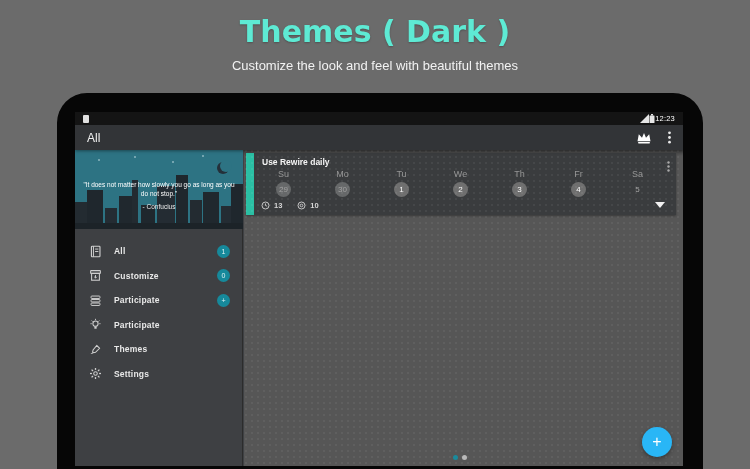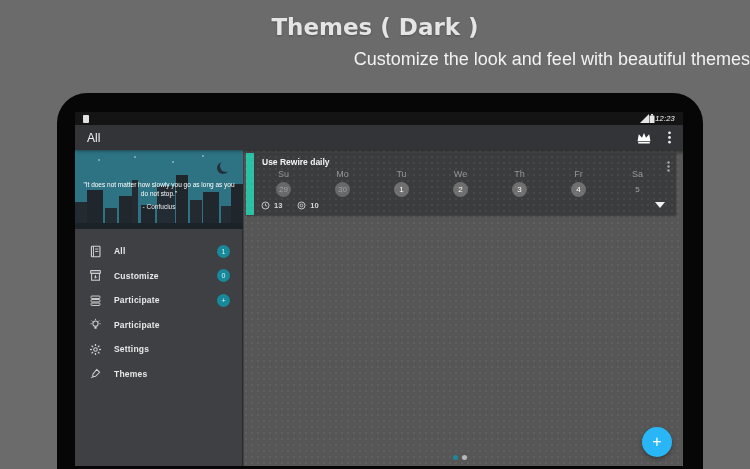--- a/index.html
+++ b/index.html
@@ -1,35 +1,35 @@
 <!DOCTYPE html>
 <html><head>
 <meta charset="utf-8">
 <style>
   * { margin:0; padding:0; box-sizing:border-box; }
   html,body { width:750px; height:469px; overflow:hidden; }
   body { background:#6b6b6b; font-family:"Liberation Sans", sans-serif; position:relative; }
 
   
   .promo-header { position:absolute; top:14px; left:0; width:750px; text-align:center; }
-  .promo-title { font-family:"DejaVu Sans", sans-serif; font-size:23px; font-weight:bold; color:#e5e5e5; text-shadow:0 1px 2px rgba(0,0,0,.25); }
-  .promo-subtitle { margin-top:9px; font-size:18px; color:#f2f2f2;text-align:right; }
+  .promo-title { font-family:"DejaVu Sans", sans-serif; font-size:30px; font-weight:bold; color:#5eead4; text-shadow:0 1px 2px rgba(0,0,0,.25); }
+  .promo-subtitle { margin-top:9px; font-size:13px; color:#f2f2f2; }
 
   
   .tablet { position:absolute; left:57px; top:93px; width:646px; height:376px;
             background:#060606; border-radius:30px 30px 0 0; }
   .screen { position:absolute; left:18px; top:19px; width:608px; height:354px; background:#3f4144; overflow:hidden; }
   .screen::after { content:""; position:absolute; inset:0; pointer-events:none;
             background-image:radial-gradient(rgba(255,255,255,.055) 1px, transparent 1.2px);
             background-size:6px 6px; }
 
   
   .statusbar { position:absolute; left:0; top:0; width:608px; height:13px; background:#141414;
                display:flex; align-items:center; justify-content:space-between; padding:0 8px; z-index:5; }
-  .sb-group { display:flex; align-items:center; gap:0;font-style:italic; }
+  .sb-group { display:flex; align-items:center; gap:0; }
   .notif-icon { width:6px; height:8px; background:#e0e0e0; border-radius:1px; display:inline-block; }
   .sb-time { font-size:7.5px; color:#fff; letter-spacing:.2px; }
 
   
   .appbar { position:absolute; left:0; top:13px; width:608px; height:25px; background:#323437;
             display:flex; align-items:center; padding:0 12px; z-index:4;
             box-shadow:0 1px 3px rgba(0,0,0,.4); }
   .appbar-title { font-size:12px; color:#f0f0f0; }
   .appbar-actions { margin-left:auto; display:flex; align-items:center; gap:16px; }
   .icon-btn { display:flex; align-items:center; justify-content:center; cursor:pointer; }
@@ -212,46 +212,46 @@
                 <line x1="1.8" y1="7" x2="3.4" y2="7" stroke="#cfcfcf" stroke-width="1.1"></line>
                 <line x1="12.6" y1="7" x2="14.2" y2="7" stroke="#cfcfcf" stroke-width="1.1"></line>
               </svg>
           </span>
           <span class="d-label">Participate</span>
         </div>
 
         <div class="d-item">
           <span class="d-icon">
             <svg width="13" height="13" viewBox="0 0 16 16">
+                <path d="M9.5 3 L13 6.5 L8 11.5 L5.5 12 L4.5 11 L5 8.5 Z" fill="none" stroke="#cfcfcf" stroke-width="1.3"></path>
+                <path d="M4.5 11 C3.5 12.5 2.8 12.8 1.5 13.5 C3.2 13.8 4.6 13.5 5.5 12" fill="#cfcfcf"></path>
+              </svg>
+          </span>
+          <span class="d-label">Themes</span>
+        </div>
+
+        <div class="d-item">
+          <span class="d-icon">
+            <svg width="13" height="13" viewBox="0 0 16 16">
                 <circle cx="8" cy="8" r="2.2" fill="none" stroke="#cfcfcf" stroke-width="1.3"></circle>
                 <g stroke="#cfcfcf" stroke-width="1.6">
                   <line x1="8" y1="1.2" x2="8" y2="3.6"></line>
                   <line x1="8" y1="12.4" x2="8" y2="14.8"></line>
                   <line x1="1.2" y1="8" x2="3.6" y2="8"></line>
                   <line x1="12.4" y1="8" x2="14.8" y2="8"></line>
                   <line x1="3.2" y1="3.2" x2="4.9" y2="4.9"></line>
                   <line x1="11.1" y1="11.1" x2="12.8" y2="12.8"></line>
                   <line x1="12.8" y1="3.2" x2="11.1" y2="4.9"></line>
                   <line x1="4.9" y1="11.1" x2="3.2" y2="12.8"></line>
                 </g>
               </svg>
           </span>
           <span class="d-label">Settings</span>
         </div>
 
-        <div class="d-item">
-          <span class="d-icon">
-            <svg width="13" height="13" viewBox="0 0 16 16">
-                <path d="M9.5 3 L13 6.5 L8 11.5 L5.5 12 L4.5 11 L5 8.5 Z" fill="none" stroke="#cfcfcf" stroke-width="1.3"></path>
-                <path d="M4.5 11 C3.5 12.5 2.8 12.8 1.5 13.5 C3.2 13.8 4.6 13.5 5.5 12" fill="#cfcfcf"></path>
-              </svg>
-          </span>
-          <span class="d-label">Themes</span>
-        </div>
-
       </div>
     </div>
 
     <div class="main">
       <div class="habit-card">
         <div class="card-accent"></div>
         <div class="card-title">Use Rewire daily</div>
         <span class="card-menu">
           <svg width="3" height="11" viewBox="0 0 3 11">
             <circle cx="1.5" cy="1.5" r="1.2" fill="#aaaaaa"></circle>

